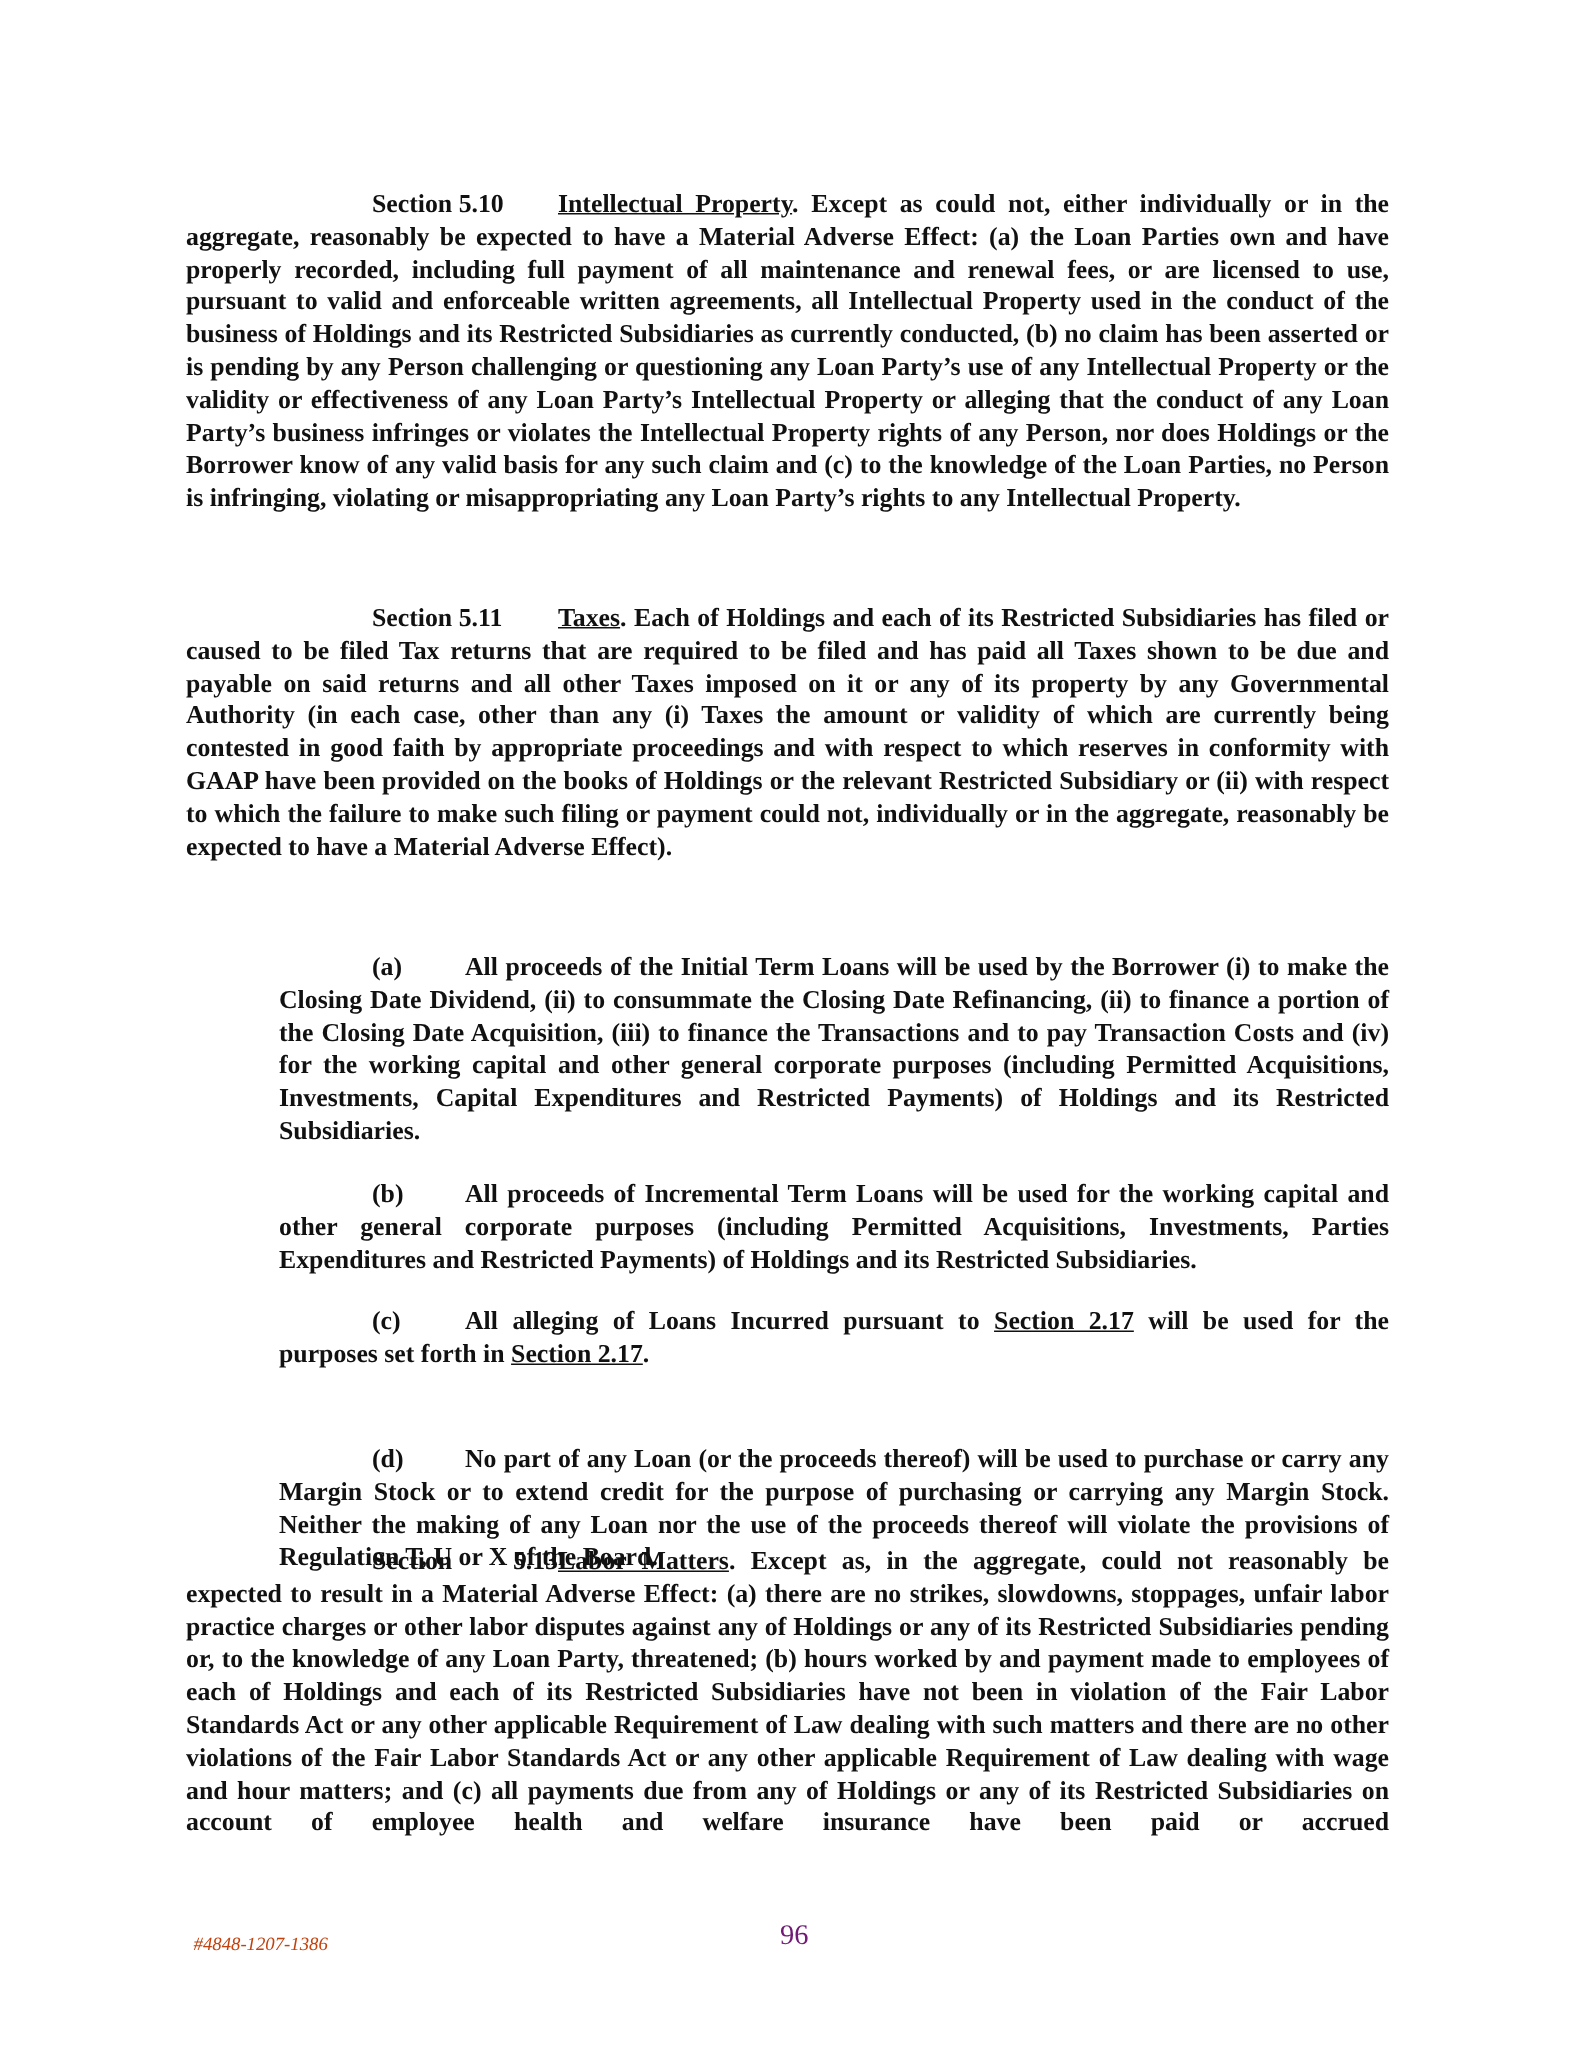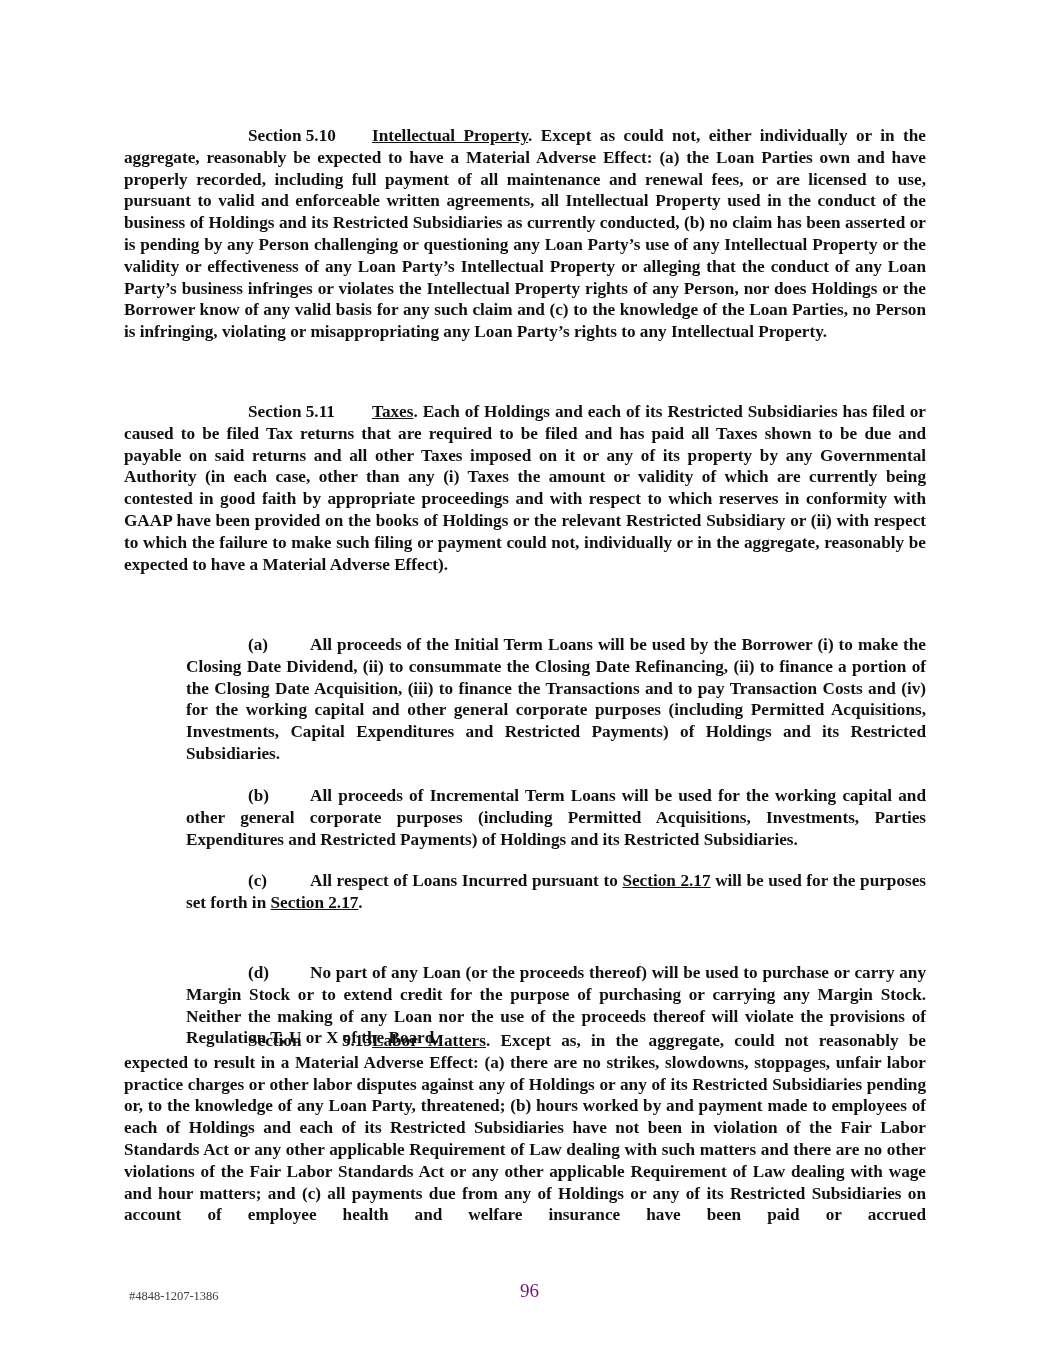--- a/index.html
+++ b/index.html
@@ -8,21 +8,21 @@
     position: absolute; left: 0; top: 0; width: 1055px; height: 1365px;
     font-family: "Liberation Serif", serif; font-size: 17.2px; color: #111;
     line-height: 21.8px;
   }
   .block { position: absolute; text-align: justify; font-weight: bold; }
   .para { left: 124px; width: 802px; }
   .sub { left: 186px; width: 740px; margin-top: 12px; }
   .indent { display: inline-block; }
   .sec-label { display: inline-block; width: 124px; }
   .u { text-decoration: underline; }
-  .footer-id { position: absolute; left: 129px; top: 1286px; font-size: 12.5px; font-family: "Liberation Serif", serif; color: #404040; }
+  .footer-id { position: absolute; left: 129px; top: 1286px; font-size: 12.5px; font-family: "Liberation Serif", serif; color: #c2410c; font-style: italic; }
   .page-num { position: absolute; left: 520px; top: 1280px; font-size: 19px; font-family: "Liberation Serif", serif; color: #701a75; }
   .last-line { text-align-last: left; }
   .justify-last { text-align-last: justify; }
 </style>
 </head>
 <body>
 
 <div class="page">
 
   <div class="block para last-line" style="top:125px;">
@@ -36,21 +36,21 @@
 
   <div class="block sub last-line" style="top:622px;">
     <span class="indent" style="width:62px;"></span><span class="indent" style="width:62px;">(a)</span><span>All proceeds of the Initial Term Loans will be used by the Borrower (i) to make the Closing Date Dividend, (ii) to consummate the Closing Date Refinancing, (ii) to finance a portion of the Closing Date Acquisition, (iii) to finance the Transactions and to pay Transaction Costs and (iv) for the working capital and other general corporate purposes (including Permitted Acquisitions, Investments, Capital Expenditures and Restricted Payments) of Holdings and its Restricted Subsidiaries.</span>
   </div>
 
   <div class="block sub last-line" style="top:773px;">
     <span class="indent" style="width:62px;"></span><span class="indent" style="width:62px;">(b)</span><span>All proceeds of Incremental Term Loans will be used for the working capital and other general corporate purposes (including Permitted Acquisitions, Investments, Parties Expenditures and Restricted Payments) of Holdings and its Restricted Subsidiaries.</span>
   </div>
 
   <div class="block sub last-line" style="top:858px;">
-    <span class="indent" style="width:62px;"></span><span class="indent" style="width:62px;">(c)</span><span>All respect of Loans Incurred pursuant to </span><span class="u">Section 2.17</span><span> will be used for the purposes set forth in </span><span class="u">Section 2.17</span><span>.</span>
+    <span class="indent" style="width:62px;"></span><span class="indent" style="width:62px;">(c)</span><span>All alleging of Loans Incurred pursuant to </span><span class="u">Section 2.17</span><span> will be used for the purposes set forth in </span><span class="u">Section 2.17</span><span>.</span>
   </div>
 
   <div class="block sub last-line" style="top:950px;">
     <span class="indent" style="width:62px;"></span><span class="indent" style="width:62px;">(d)</span><span>No part of any Loan (or the proceeds thereof) will be used to purchase or carry any Margin Stock or to extend credit for the purpose of purchasing or carrying any Margin Stock. Neither the making of any Loan nor the use of the proceeds thereof will violate the provisions of Regulation T, U or X of the Board.</span>
   </div>
 
   <div class="block para justify-last" style="top:1030px;">
     <span class="indent" style="width:124px;"></span><span class="sec-label">Section 5.13</span><span class="u">Labor Matters</span><span>. Except as, in the aggregate, could not reasonably be expected to result in a Material Adverse Effect: (a) there are no strikes, slowdowns, stoppages, unfair labor practice charges or other labor disputes against any of Holdings or any of its Restricted Subsidiaries pending or, to the knowledge of any Loan Party, threatened; (b) hours worked by and payment made to employees of each of Holdings and each of its Restricted Subsidiaries have not been in violation of the Fair Labor Standards Act or any other applicable Requirement of Law dealing with such matters and there are no other violations of the Fair Labor Standards Act or any other applicable Requirement of Law dealing with wage and hour matters; and (c) all payments due from any of Holdings or any of its Restricted Subsidiaries on account of employee health and welfare insurance have been paid or accrued</span>
   </div>
 

